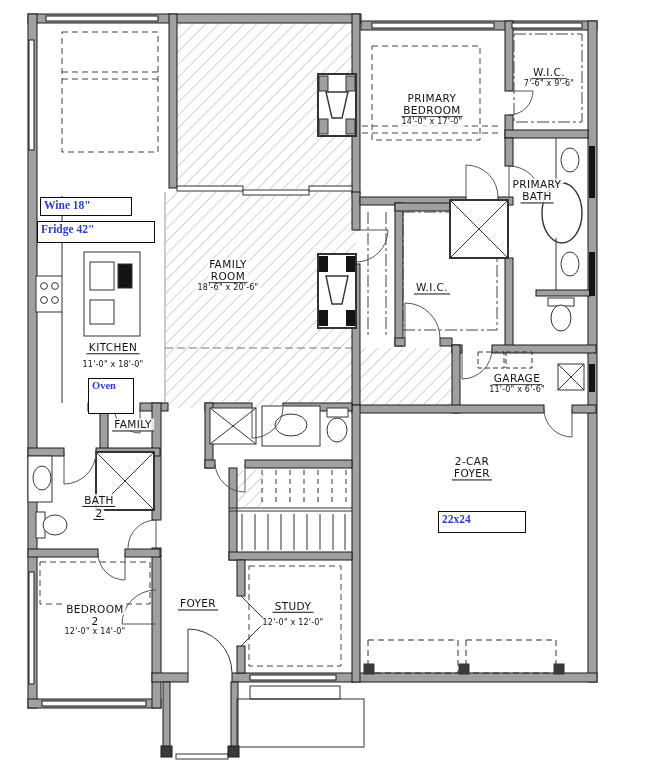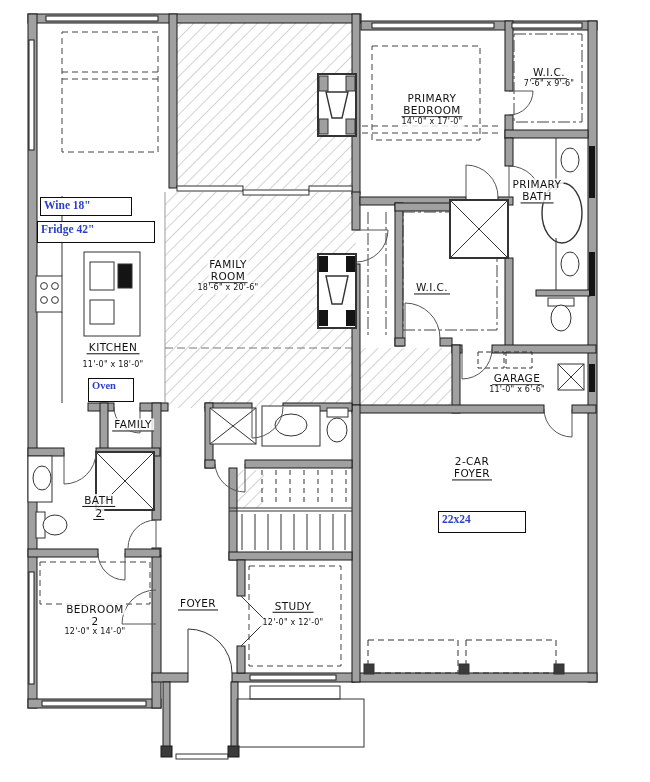--- a/index.html
+++ b/index.html
@@ -321,16 +321,16 @@
     <span class="rn u">STUDY</span>
     <span class="rd" style="margin-top:5px">12'-0" x 12'-0"</span>
   </div>
   <div class="room" style="left:472px;top:468px">
     <span class="rn">2-CAR</span>
     <span class="rn u">FOYER</span>
   </div>
 
   <div class="ann" style="left:40px;top:197px;width:92px;height:19px">Wine 18"</div>
   <div class="ann" style="left:37px;top:221px;width:118px;height:22px">Fridge 42"</div>
-  <div class="ann" style="left:88px;top:378px;width:46px;height:24px;font-size:10.5px">Oven</div>
+  <div class="ann" style="left:88px;top:378px;width:46px;height:36px;font-size:10.5px">Oven</div>
   <div class="ann" style="left:438px;top:511px;width:88px;height:22px">22x24</div>
 
 </div>
 
 </body></html>

